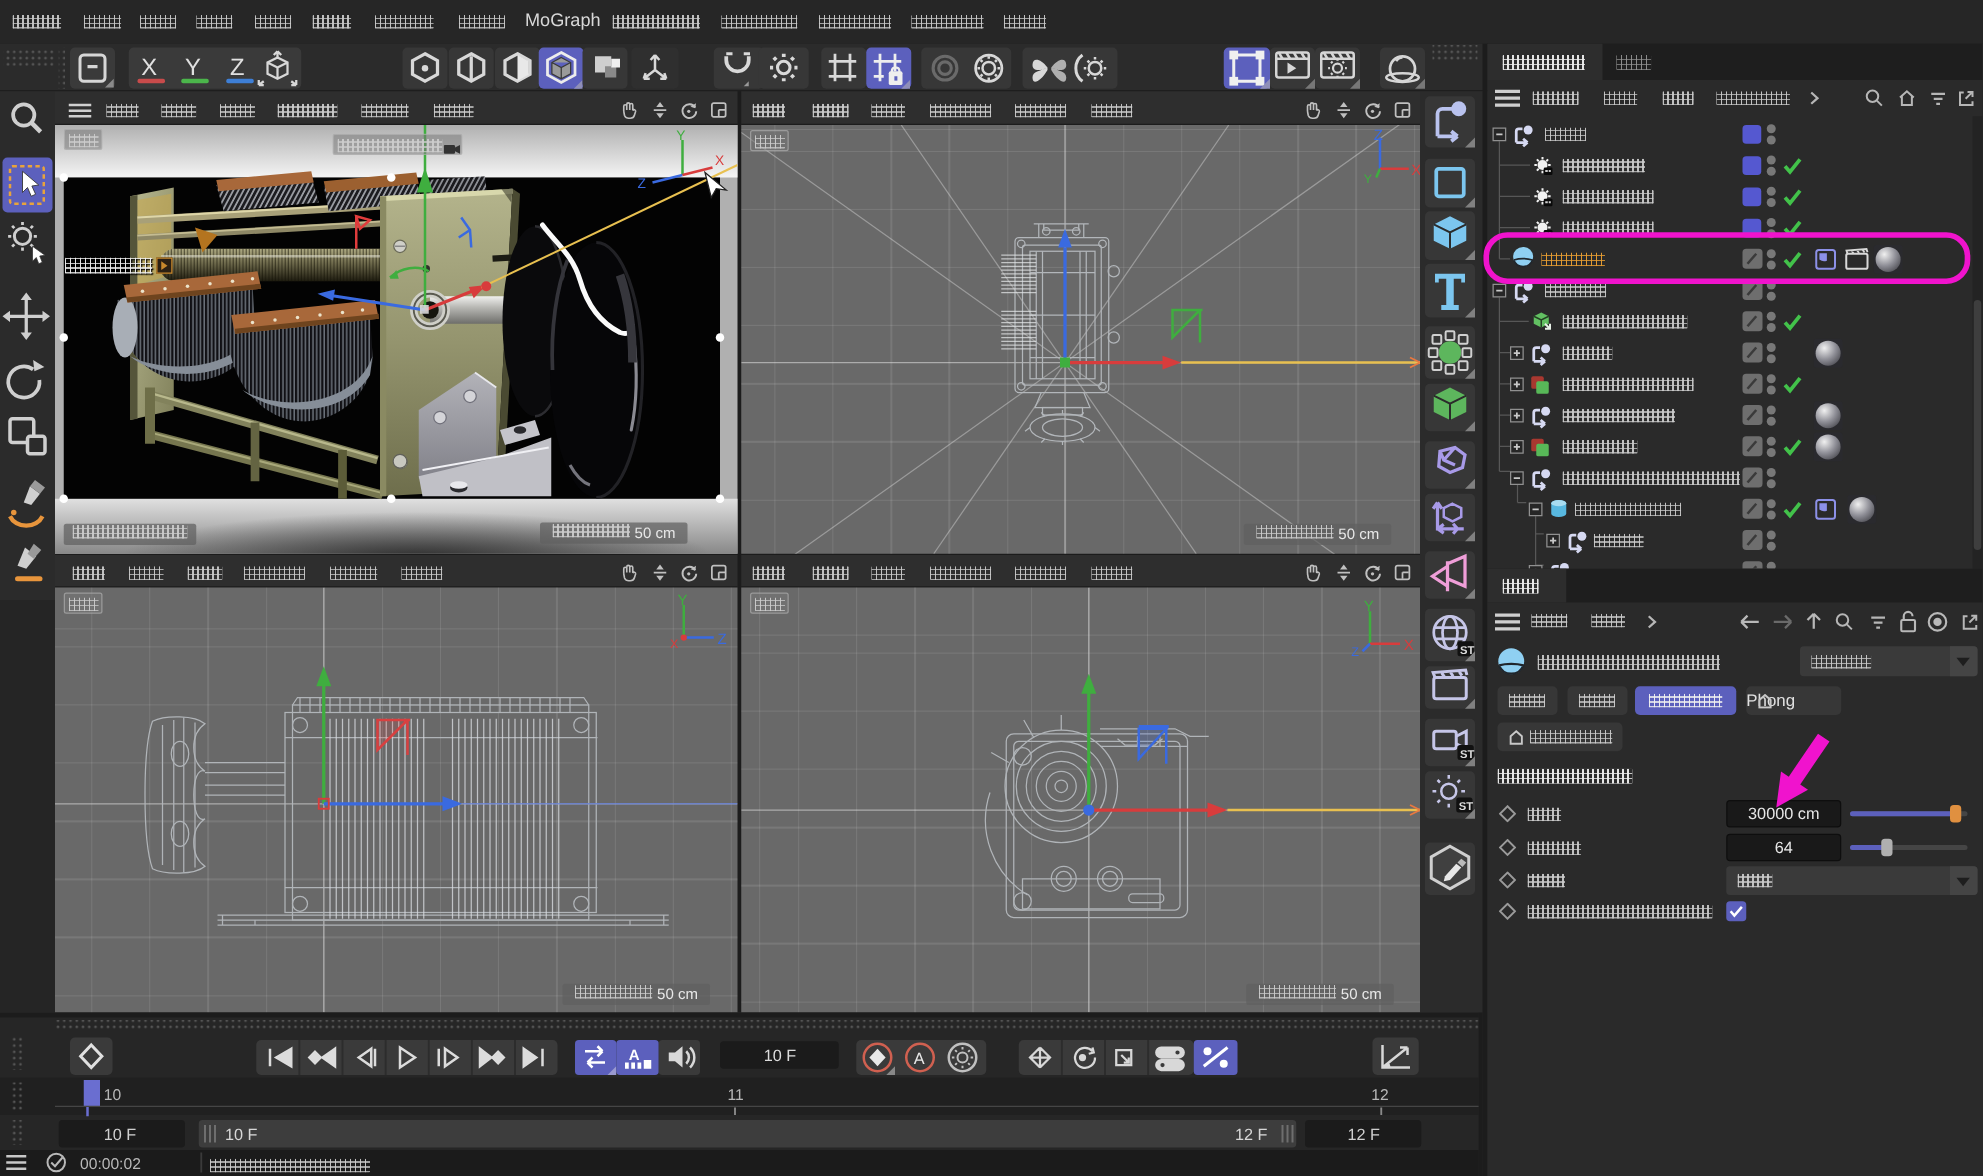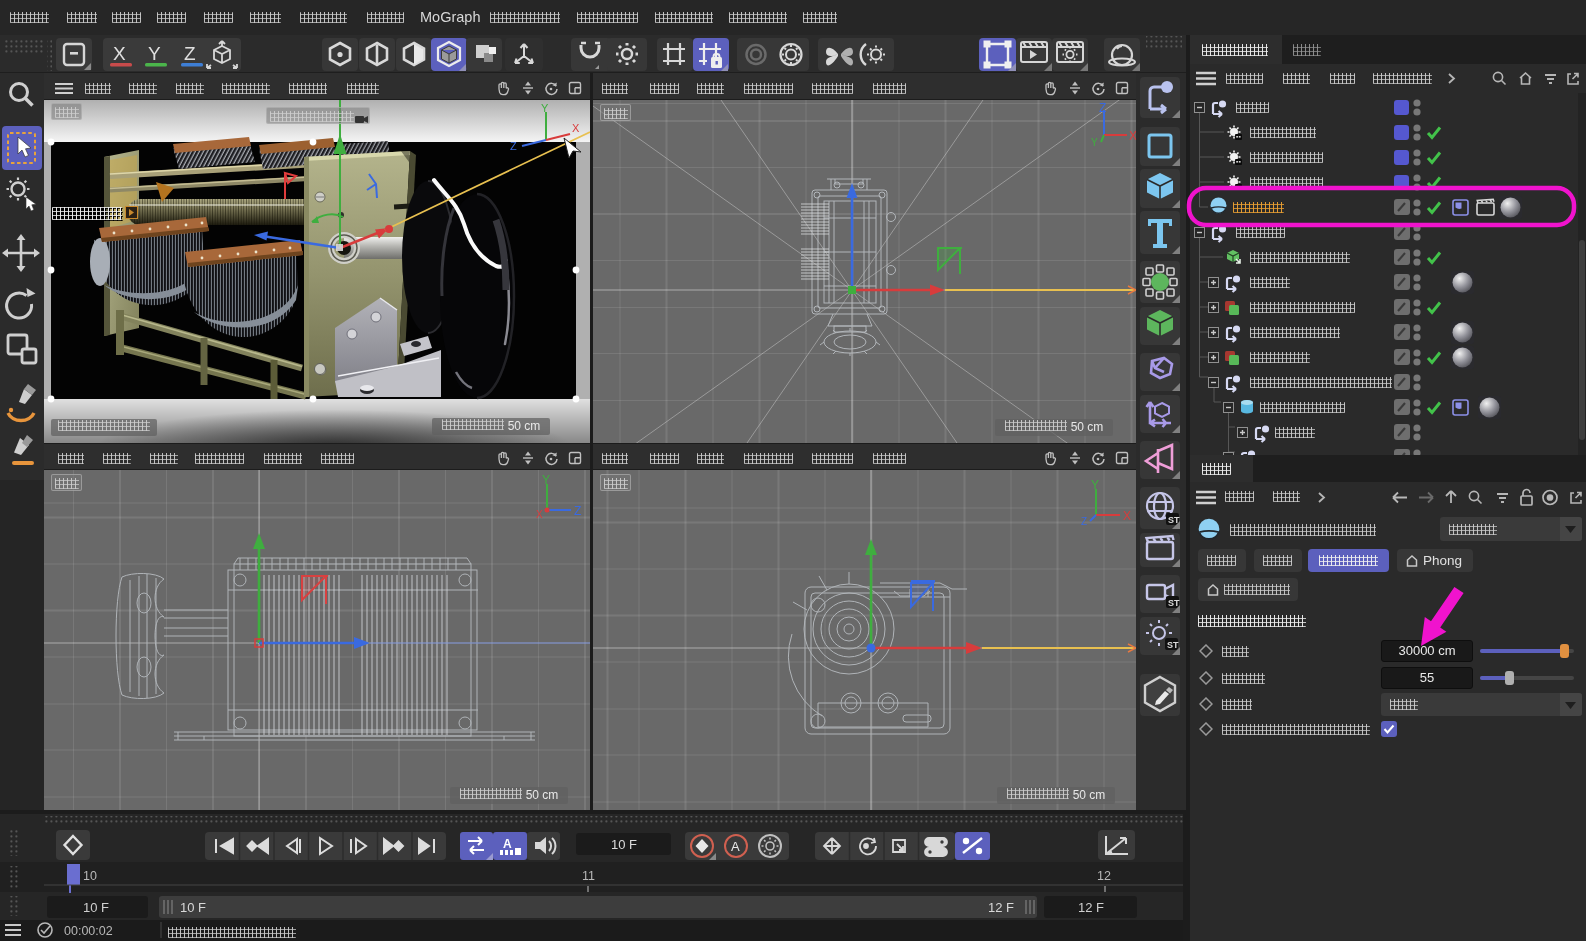--- a/index.html
+++ b/index.html
@@ -1018,39 +1018,39 @@
 <svg class="a" style="left:125px;top:9px" width="12" height="8">
           <path d="M0,0 h11 l-5.5,7 z" fill="#1e1e1e"></path>
         </svg>
 </div>
 
 <div class="a btn" style="left:1198px;top:549px;width:48px;height:23px"><b class="j" style="width:29px;margin:6px 9px"></b></div>
 <div class="a btn" style="left:1254px;top:549px;width:48px;height:23px"><b class="j" style="width:29px;margin:6px 9px"></b></div>
 <div class="a btn hl" style="left:1308px;top:549px;width:81px;height:23px"><b class="j jw" style="width:59px;margin:6px 11px"></b></div>
 <div class="a btn" style="left:1397px;top:549px;width:76px;height:23px;color:#e0e0e0;font-size:13.5px"><svg style="position:absolute;left:9px;top:6px" width="12" height="12">
           <path d="M6,1 L10.5,5 V11 H1.5 V5 z" fill="none" stroke="#c8c8c8" stroke-width="1.5"></path>
-        </svg><span style="margin-left:26px;line-height:23px">Phong</span></div>
+        </svg><span style="line-height:23px">Phong</span></div>
 <div class="a btn" style="left:1198px;top:578px;width:100px;height:23px"><svg style="position:absolute;left:9px;top:6px" width="12" height="12">
           <path d="M6,1 L10.5,5 V11 H1.5 V5 z" fill="none" stroke="#c8c8c8" stroke-width="1.5"></path>
         </svg><b class="j" style="width:66px;margin:6px 0 0 26px"></b></div>
 
 <b class="j jw a" style="left:1198px;top:615px;width:108px;height:12px"></b>
 <svg class="a" style="left:1199px;top:644px" width="14" height="14" viewBox="0 0 14 14">
         <use href="#t-diam"></use>
       </svg>
 <b class="j a" style="left:1222px;top:646px;width:27px"></b>
 <div class="a" style="left:1381px;top:640px;width:92px;height:22px;background:#191919;border:1px solid #0e0e0e;border-radius:3px;color:#e8e8e8;font-size:13px;text-align:center;line-height:20px">30000 cm</div>
 <div class="a" style="left:1480px;top:649px;width:94px;height:4px;background:#454545;border-radius:2px"></div>
 <div class="a" style="left:1480px;top:649px;width:82px;height:4px;background:#5c60bd;border-radius:2px"></div>
 <div class="a" style="left:1560px;top:644px;width:9px;height:14px;background:#e09040;border-radius:3px"></div>
 <svg class="a" style="left:1199px;top:671px" width="14" height="14" viewBox="0 0 14 14">
         <use href="#t-diam"></use>
       </svg>
 <b class="j a" style="left:1222px;top:673px;width:43px"></b>
-<div class="a" style="left:1381px;top:667px;width:92px;height:22px;background:#191919;border:1px solid #0e0e0e;border-radius:3px;color:#e8e8e8;font-size:13px;text-align:center;line-height:20px">55</div>
+<div class="a" style="left:1381px;top:667px;width:92px;height:22px;background:#191919;border:1px solid #0e0e0e;border-radius:3px;color:#e8e8e8;font-size:13px;text-align:center;line-height:20px">64</div>
 <div class="a" style="left:1480px;top:676px;width:94px;height:4px;background:#454545;border-radius:2px"></div>
 <div class="a" style="left:1480px;top:676px;width:27px;height:4px;background:#5c60bd;border-radius:2px"></div>
 <div class="a" style="left:1505px;top:671px;width:9px;height:14px;background:#b0b0b0;border-radius:3px"></div>
 <svg class="a" style="left:1199px;top:697px" width="14" height="14" viewBox="0 0 14 14">
         <use href="#t-diam"></use>
       </svg>
 <b class="j a" style="left:1222px;top:699px;width:30px"></b>
 <div class="a" style="left:1381px;top:693px;width:201px;height:23px;background:#3a3a3a;border-radius:3px">
 <b class="j" style="width:28px;margin:6px 0 0 9px"></b>
 <div class="a" style="left:179px;top:0;width:22px;height:23px;background:#454545;border-radius:0 3px 3px 0"></div>

